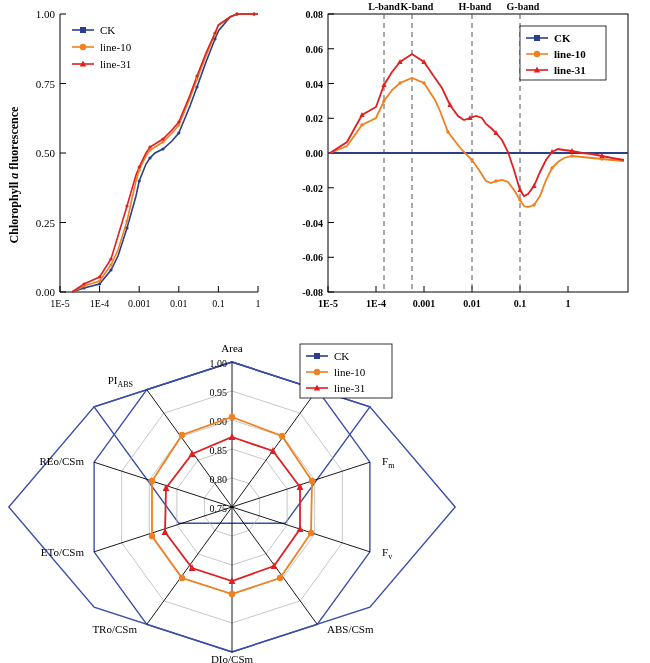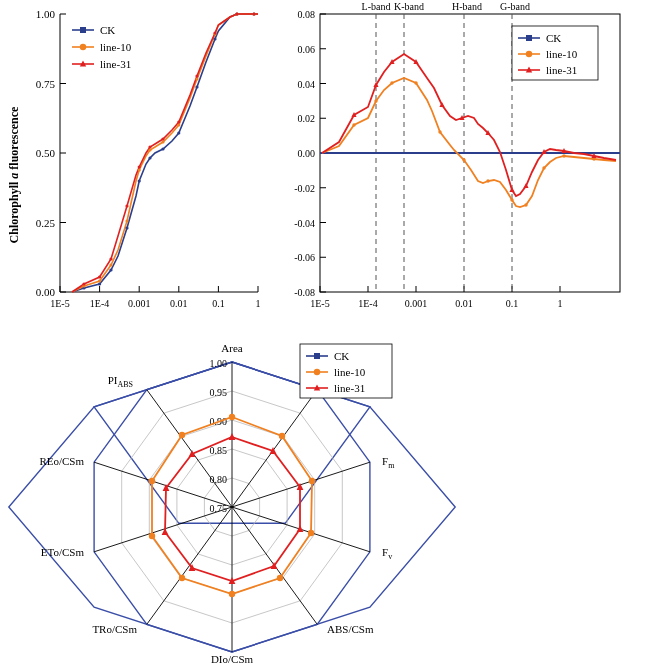--- a/index.html
+++ b/index.html
@@ -160,21 +160,21 @@
       <circle cx="83" cy="47" r="3.2" fill="#f08020"></circle>
       <text x="100" y="51" font-size="11">line-10</text>
 
       <line x1="72" y1="64" x2="94" y2="64" stroke="#e02020" stroke-width="1.6"></line>
       <polygon points="83,60.6 86.2,66.4 79.8,66.4" fill="#e02020"></polygon>
       <text x="100" y="68" font-size="11">line-31</text>
     </g>
   </svg>
 </div>
 
-<div class="panel" style="left:264px; top:0px; width:378px; height:330px;">
+<div class="panel" style="left:272px; top:0px; width:378px; height:330px;font-weight:bold;">
   <svg width="378" height="330" viewBox="0 0 378 330">
 
     <rect x="56" y="14" width="300" height="278" fill="none" stroke="#000" stroke-width="1"></rect>
 
     <g>
       <line class="tickmark" x1="56" y1="14" x2="62" y2="14"></line>
       <line class="tickmark" x1="56" y1="48.75" x2="62" y2="48.75"></line>
       <line class="tickmark" x1="56" y1="83.5" x2="62" y2="83.5"></line>
       <line class="tickmark" x1="56" y1="118.25" x2="62" y2="118.25"></line>
       <line class="tickmark" x1="56" y1="153" x2="62" y2="153"></line>

